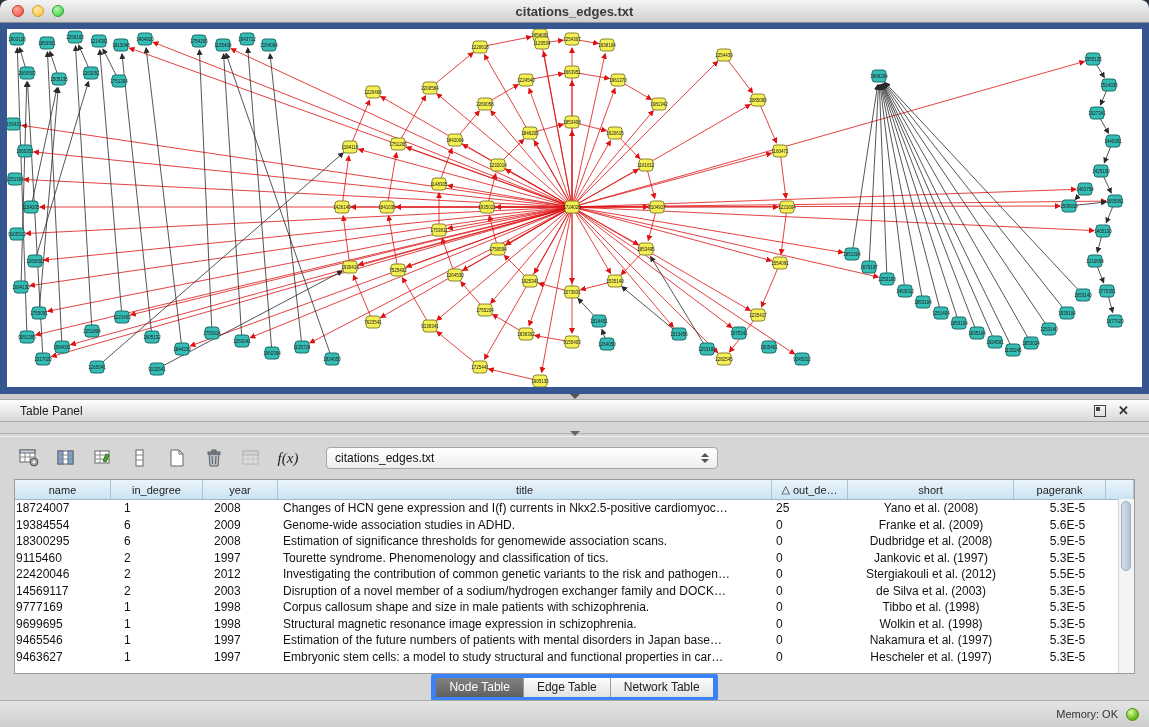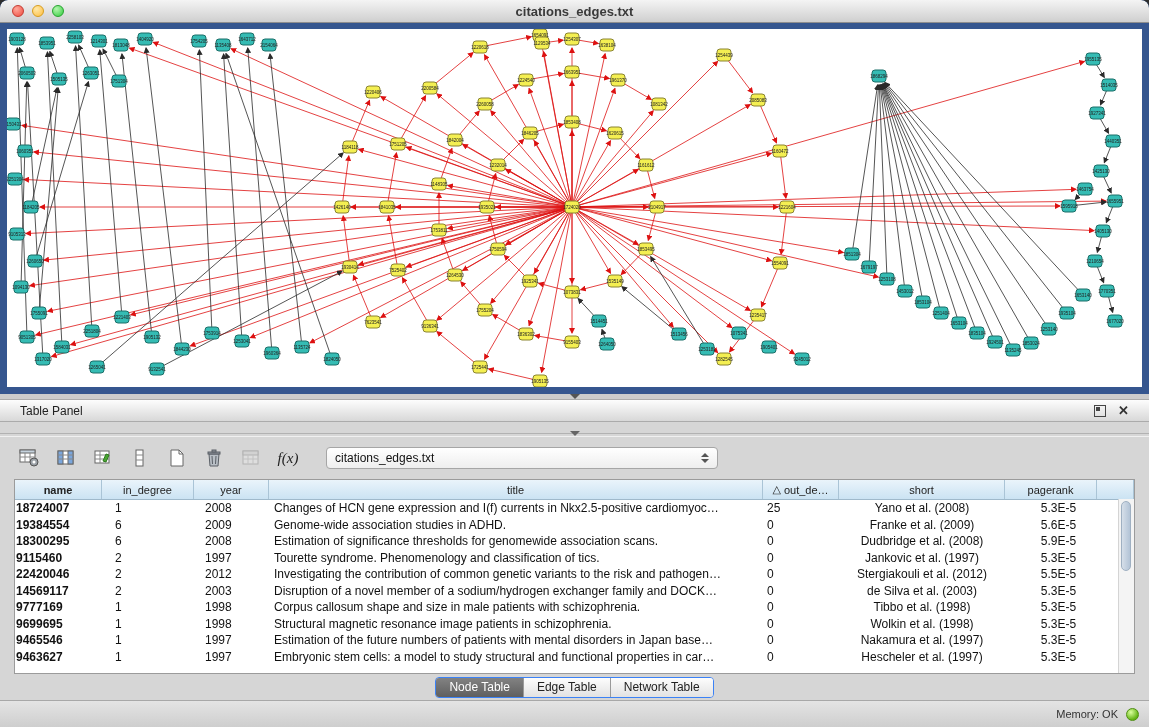--- a/index.html
+++ b/index.html
@@ -48,29 +48,29 @@
   .arr-up{width:0;height:0;border-left:4px solid transparent;border-right:4px solid transparent;border-bottom:4px solid #555;}
   .arr-dn{width:0;height:0;border-left:4px solid transparent;border-right:4px solid transparent;border-top:4px solid #555;}
 
   
   .table-wrap{flex:1;margin:0 14px;background:#fff;border:1px solid #9b9b9b;position:relative;display:flex;flex-direction:column;overflow:hidden;}
   .thead{display:flex;height:19px;background:linear-gradient(#eaf4fb,#cbe3f3);border-bottom:1px solid #9fb9cb;font-size:11px;color:#222;}
   .th{border-right:1px solid #aac4d6;display:flex;align-items:center;justify-content:center;white-space:nowrap;overflow:hidden;box-sizing:border-box;gap:3px;}
   .tbody{flex:1;overflow:hidden;font-size:12px;color:#111;}
   .tr{display:flex;height:16.5px;line-height:16.5px;}
   .td{white-space:nowrap;overflow:hidden;box-sizing:border-box;}
-  .c0{width:87px;font-weight:bold;}  .c1{width:92px;} .c2{width:75px;} .c3{width:494px;} .c4{width:76px;} .c5{width:166px;} .c6{width:92px;text-align:center;} .cf{flex:1;}
+  .c0{width:96px;}  .c1{width:92px;} .c2{width:75px;} .c3{width:494px;} .c4{width:76px;} .c5{width:166px;} .c6{width:92px;text-align:center;} .cf{flex:1;}
   .td.c0{padding-left:1px;} .td.c1{padding-left:13px;} .td.c2{padding-left:11px;} .td.c3{padding-left:5px;}
   .td.c4{padding-left:4px;} .td.c5{text-align:center;} .td.c6{padding-left:15px;}
   .vscroll{position:absolute;top:19px;right:0;bottom:0;width:15px;background:#f4f4f4;border-left:1px solid #d4d4d4;}
   .vthumb{position:absolute;top:2px;left:2px;width:10px;height:70px;border-radius:6px;background:linear-gradient(90deg,#d6dfe9,#b2c3d6);border:1px solid #9fb0c2;box-sizing:border-box;}
 
   
   .tabsrow{height:26px;display:flex;align-items:center;justify-content:center;background:#d6d6d6;}
-  .seg{display:flex;border:1px solid #3b82f6;border-radius:4px;overflow:hidden;height:19px;background:#eee;}
+  .seg{display:flex;border:5px solid #3b82f6;border-radius:4px;overflow:hidden;height:19px;background:#eee;}
   .tab{padding:0 13px;font-size:12px;display:flex;align-items:center;background:linear-gradient(#fdfdfd,#e2e2e2);border-right:1px solid #9a9a9a;color:#222;}
   .tab:last-child{border-right:none;}
   .tab.active{background:linear-gradient(#828282,#5f5f5f);color:#fff;}
   .statusbar{height:26px;background:linear-gradient(#e4e4e4,#cecece);border-top:1px solid #a8a8a8;display:flex;align-items:center;justify-content:flex-end;padding:0 10px;font-size:11px;color:#333;gap:8px;}
   .mem-dot{width:13px;height:13px;border-radius:50%;background:radial-gradient(circle at 35% 30%,#dbff9e,#63b414 70%);border:1px solid #4d8e0f;box-sizing:border-box;}
 </style>
 </head>
 <body>
 
 <div class="app">
@@ -699,21 +699,21 @@
             <div class="td c3">Corpus callosum shape and size in male patients with schizophrenia.</div>
             <div class="td c4">0</div>
             <div class="td c5">Tibbo et al. (1998)</div>
             <div class="td c6">5.3E-5</div>
             <div class="td cf"></div>
           </div>
           <div class="tr">
             <div class="td c0">9699695</div>
             <div class="td c1">1</div>
             <div class="td c2">1998</div>
-            <div class="td c3">Structural magnetic resonance image patients in schizophrenia.</div>
+            <div class="td c3">Structural magnetic resonance image expression in schizophrenia.</div>
             <div class="td c4">0</div>
             <div class="td c5">Wolkin et al. (1998)</div>
             <div class="td c6">5.3E-5</div>
             <div class="td cf"></div>
           </div>
           <div class="tr">
             <div class="td c0">9465546</div>
             <div class="td c1">1</div>
             <div class="td c2">1997</div>
             <div class="td c3">Estimation of the future numbers of patients with mental disorders in Japan base…</div>

